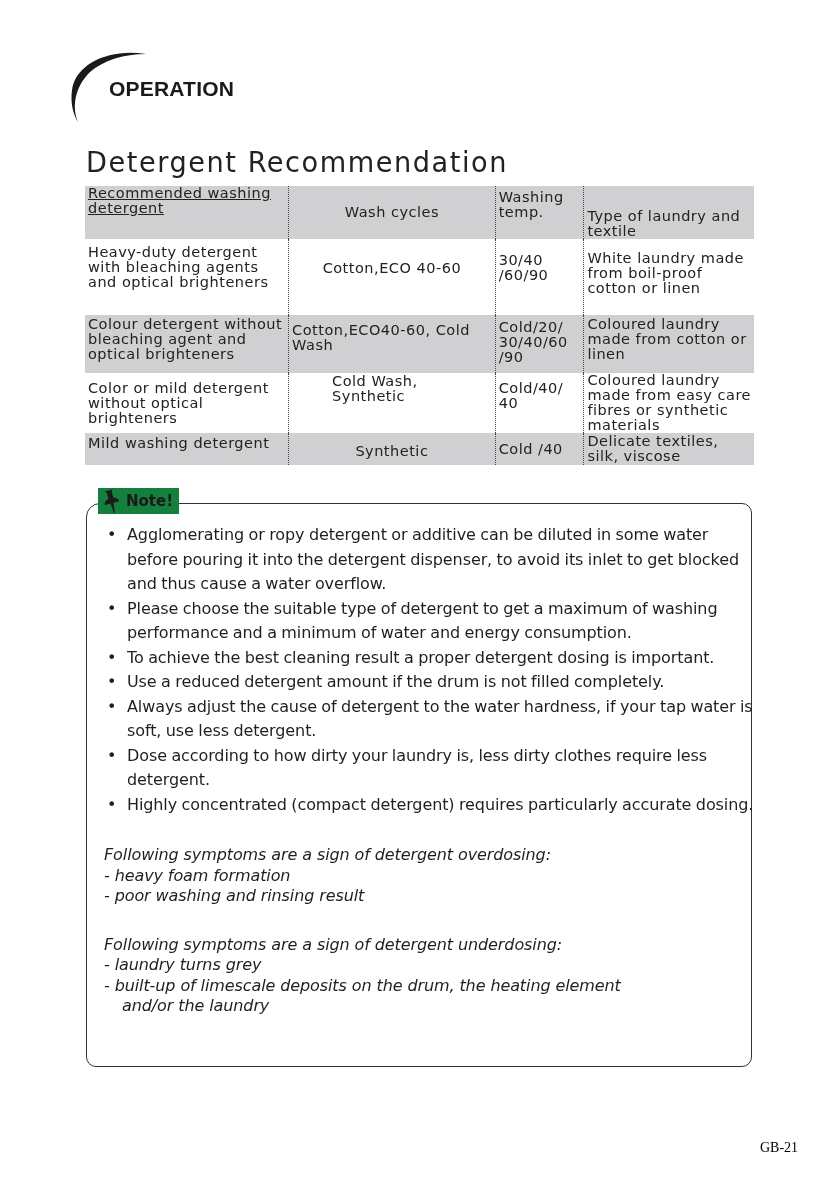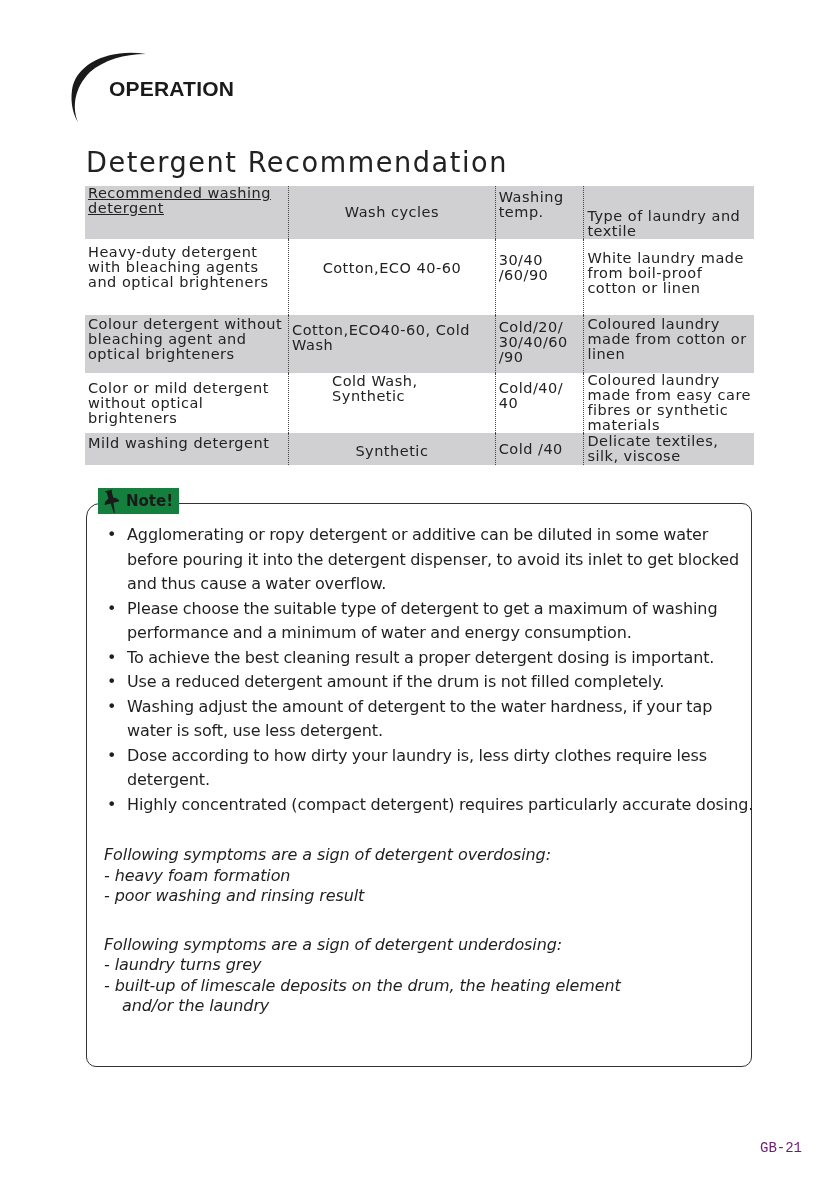--- a/index.html
+++ b/index.html
@@ -51,22 +51,22 @@
     .bullets { list-style: none; margin: 0; padding: 0; }
     .bullets li {
       position: relative; padding-left: 23px; line-height: 24.5px; margin: 0;
       word-spacing: -0.5px;
     }
     .bullets li .dot { position: absolute; left: 3px; top: 0; }
     .bullets li .text { display: block; }
     .symptoms { margin-top: 28px; line-height: 20.5px; font-style: italic; }
     .symptoms .indent { padding-left: 18px; display: block; }
     .page-number {
-      position: absolute; left: 760px; top: 1140px; font-family: Liberation Mono, monospace;
-      font-size: 14px; color: #701a75;
+      position: absolute; left: 760px; top: 1140px; font-family: Liberation Serif, serif;
+      font-size: 14px; color: #000000;
     }
   </style>
 </head>
 <body>
 
 <div class="section-header">
   <svg width="90" height="80" viewBox="0 0 90 80">
     <path d="M84 8 C50 2, 14 16, 10 44 C8 58, 12 70, 16 76 C10 62, 12 42, 28 26 C42 14, 62 8, 84 8 Z" fill="#1a1a1a"></path>
   </svg>
   <div class="section-title">OPERATION</div>
@@ -130,21 +130,21 @@
     <li>
         <span class="dot">•</span>
         <span class="text">To achieve the best cleaning result a proper detergent dosing is important.</span>
       </li>
     <li>
         <span class="dot">•</span>
         <span class="text">Use a reduced detergent amount if the drum is not filled completely.</span>
       </li>
     <li>
         <span class="dot">•</span>
-        <span class="text">Washing adjust the amount of detergent to the water hardness, if your tap water is soft, use less detergent.</span>
+        <span class="text">Always adjust the cause of detergent to the water hardness, if your tap water is soft, use less detergent.</span>
       </li>
     <li>
         <span class="dot">•</span>
         <span class="text">Dose according to how dirty your laundry is, less dirty clothes require less detergent.</span>
       </li>
     <li>
         <span class="dot">•</span>
         <span class="text">Highly concentrated (compact detergent) requires particularly accurate dosing.</span>
       </li>
   </ul>

